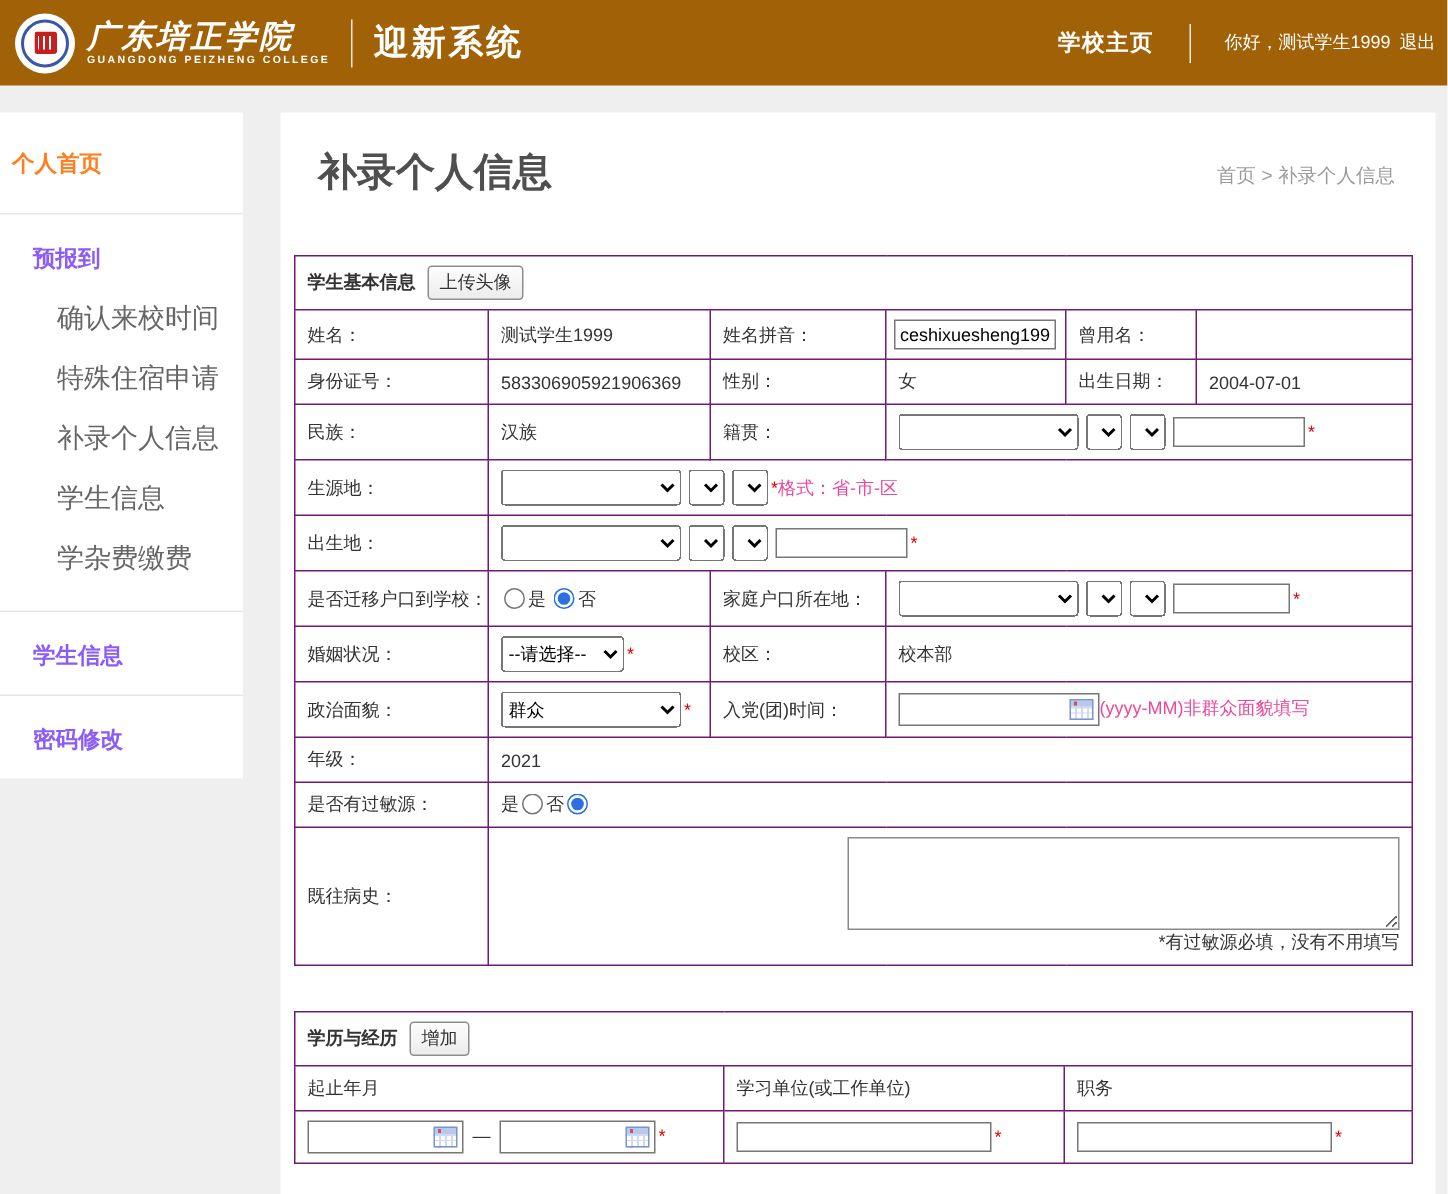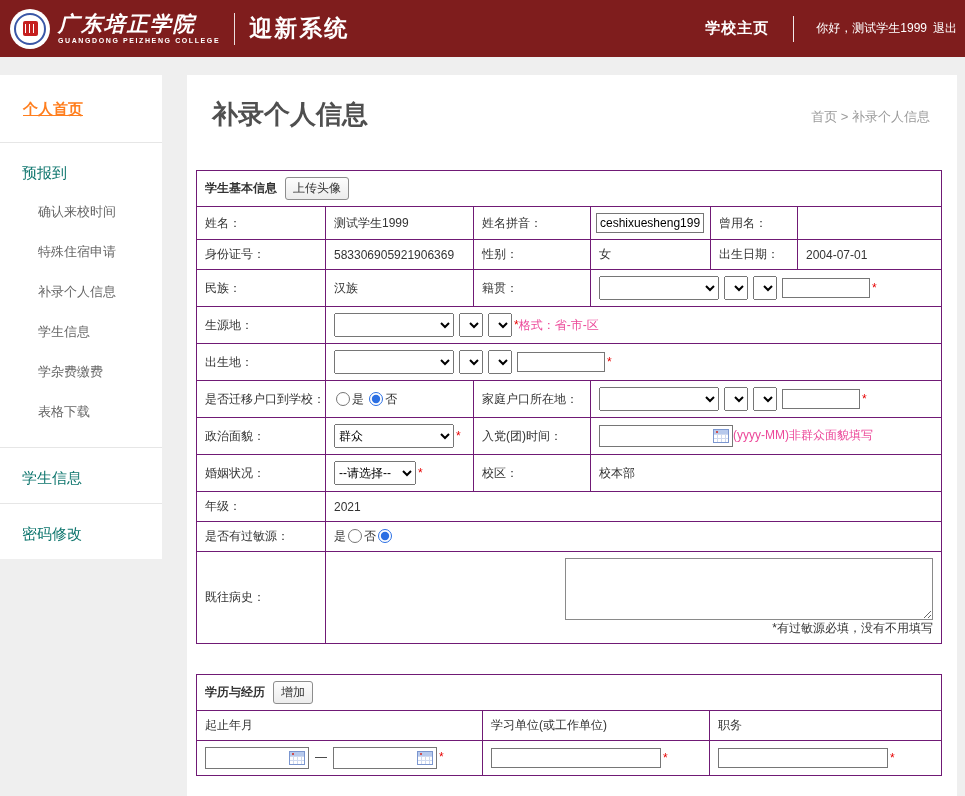--- a/index.html
+++ b/index.html
@@ -5,21 +5,21 @@
   * { box-sizing: border-box; }
   html,body { margin:0; padding:0; }
   body {
     width:965px; height:796px; overflow:hidden;
     background:#efefef;
     font-family:"Liberation Sans","DejaVu Sans",sans-serif;
     color:#333; font-size:12px;
   }
   
   .topbar {
-    height:57px; background:#7f1d1d; color:#fff;
+    height:57px; background:#a16207; color:#fff;
     display:flex; align-items:center; padding:0 8px 0 10px;
   }
   .logo-outer {
     width:40px; height:40px; border-radius:50%; background:#fff;
     display:flex; align-items:center; justify-content:center; flex:0 0 auto;
   }
   .logo-ring {
     width:32px; height:32px; border-radius:50%; border:2px solid #3a57a7;
     background:#fff; display:flex; align-items:center; justify-content:center;
   }
@@ -38,28 +38,28 @@
   .topbar-sep { width:1px; height:32px; background:rgba(255,255,255,.85); margin:0 14px; }
   .sys-title { font-size:23px; letter-spacing:2px; font-weight:bold; }
   .topbar-right { margin-left:auto; display:flex; align-items:center; }
   .school-home { font-size:15px; font-weight:bold; letter-spacing:1px; cursor:pointer; }
   .topbar-sep2 { width:1px; height:26px; background:rgba(255,255,255,.9); margin:0 22px 0 24px; }
   .greeting { font-size:12px; white-space:nowrap; }
   .logout { margin-left:6px; cursor:pointer; }
   
   .sidebar { position:absolute; left:0; top:75px; width:162px; background:#fff; }
   .side-home {
-    padding:25px 0 23px 23px; font-size:15px; font-weight:bold; color:#ff7e1e; cursor:pointer;text-decoration:underline;
+    padding:25px 0 23px 8px; font-size:15px; font-weight:bold; color:#ff7e1e; cursor:pointer;
   }
   .side-section { border-top:1px solid #e6e6e6; padding:20px 0 15px 22px; }
-  .side-title { font-size:15px; font-weight:normal; color:#0f766e; line-height:20px; }
+  .side-title { font-size:15px; font-weight:bold; color:#8b5cf6; line-height:20px; }
   .side-list { list-style:none; margin:9px 0 0 0; padding:0; }
   .side-list li {
     height:40px; display:flex; align-items:center; padding-left:16px;
-    font-size:13px; color:#666; cursor:pointer;
+    font-size:18px; color:#666; cursor:pointer;
   }
   
   .main { position:absolute; left:187px; top:75px; width:770px; background:#fff; padding-bottom:40px; min-height:760px; }
   .page-head {
     display:flex; justify-content:space-between; align-items:flex-end;
     padding:20px 27px 0 25px; height:55px;
   }
   .page-title { font-size:26px; font-weight:bold; color:#4f4f4f; line-height:1.2; }
   .breadcrumb { font-size:13px; color:#9a9a9a; padding-bottom:4px; }
   .breadcrumb .bc-home { cursor:pointer; }
@@ -135,21 +135,20 @@
   <div class="side-home">个人首页</div>
 
   <div class="side-section">
     <div class="side-title">预报到</div>
     <ul class="side-list">
       <li>确认来校时间</li>
       <li>特殊住宿申请</li>
       <li>补录个人信息</li>
       <li>学生信息</li>
       <li>学杂费缴费</li>
-      <li>表格下载</li>
     </ul>
   </div>
 
   <div class="side-section">
     <div class="side-title">学生信息</div>
   </div>
 
   <div class="side-section">
     <div class="side-title">密码修改</div>
   </div>
@@ -220,39 +219,39 @@
       <td>
         <input type="radio" name="hukou" class="radio" style=""><span>是</span>
         <input type="radio" name="hukou" class="radio" checked="" style=""><span>否</span>
       </td>
       <td>家庭户口所在地：</td>
       <td colspan="3">
         <select class="sel-wide"><option></option></select><select class="sel-sm"><option></option></select><select class="sel-sm"><option></option></select><input class="txt txt-place" style="width: 78px;"><span class="req">*</span>
       </td>
     </tr>
     <tr>
+      <td>婚姻状况：</td>
+      <td>
+        <select class="sel-marital"><option>--请选择--</option></select><span class="req">*</span>
+      </td>
+      <td>校区：</td>
+      <td colspan="3">校本部</td>
+    </tr>
+    <tr>
       <td>政治面貌：</td>
       <td>
         <select class="sel-pol"><option>群众</option></select><span class="req">*</span>
       </td>
       <td>入党(团)时间：</td>
       <td colspan="3">
         <span class="date-box db-party">
               <input style="">
               <span class="cal-icon"></span>
             </span><span class="hint">(yyyy-MM)非群众面貌填写</span>
       </td>
-    </tr>
-    <tr>
-      <td>婚姻状况：</td>
-      <td>
-        <select class="sel-marital"><option>--请选择--</option></select><span class="req">*</span>
-      </td>
-      <td>校区：</td>
-      <td colspan="3">校本部</td>
     </tr>
     <tr>
       <td>年级：</td>
       <td colspan="5">2021</td>
     </tr>
     <tr>
       <td>是否有过敏源：</td>
       <td colspan="5">
         <span>是</span><input type="radio" name="allergy" class="radio" style=""><span>否</span><input type="radio" name="allergy" class="radio" checked="" style="">
       </td>

